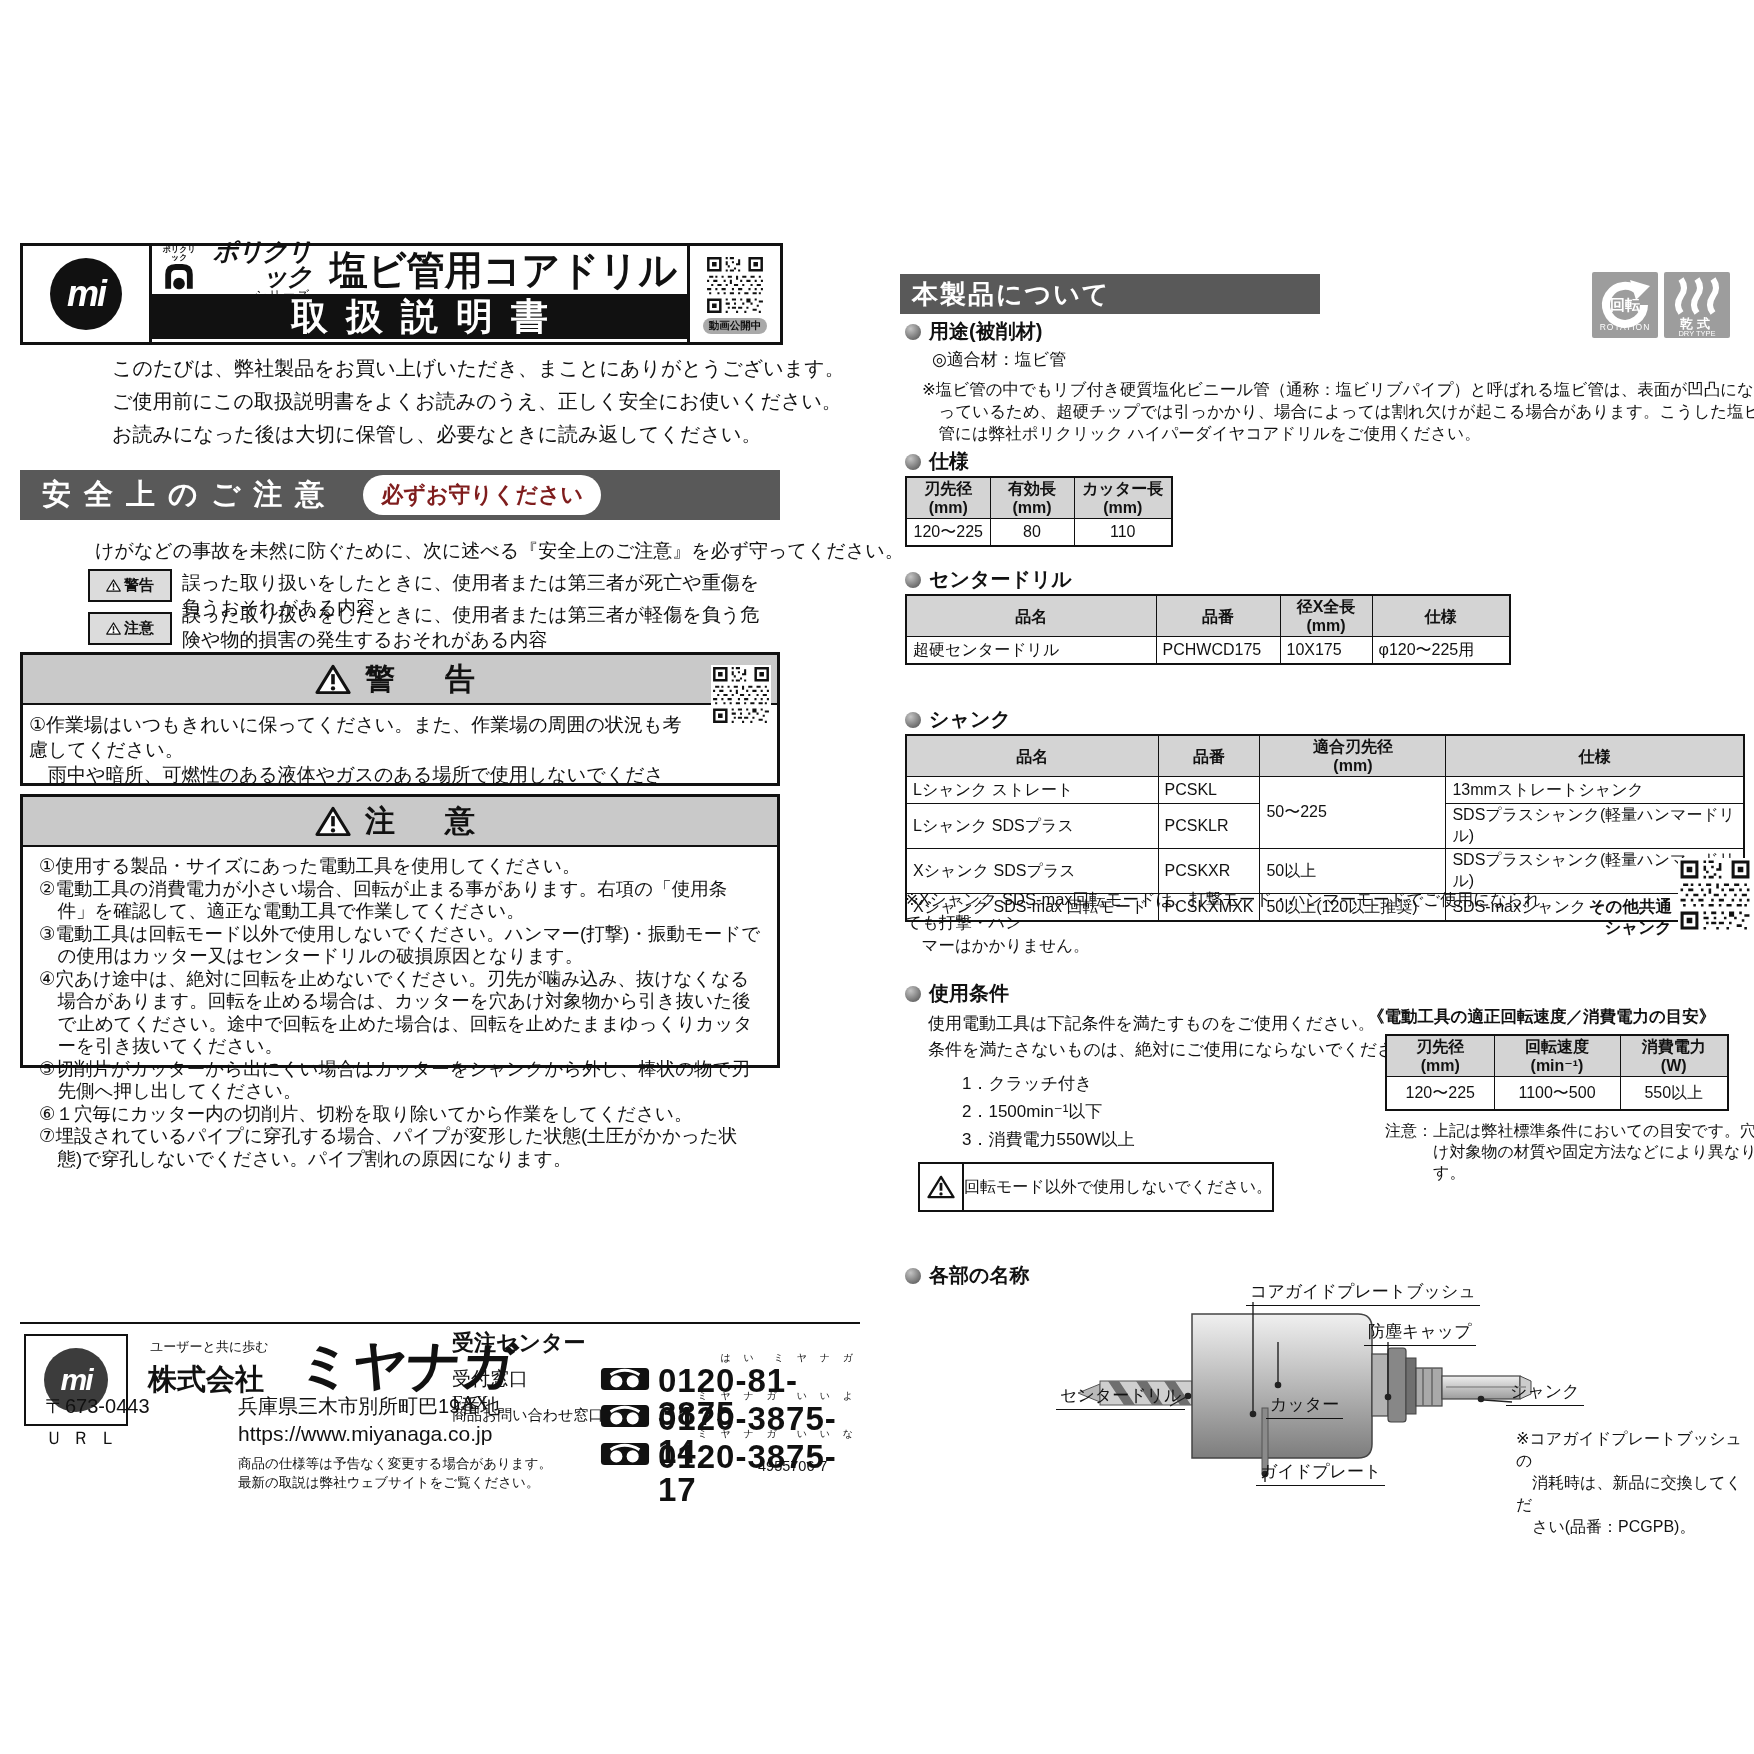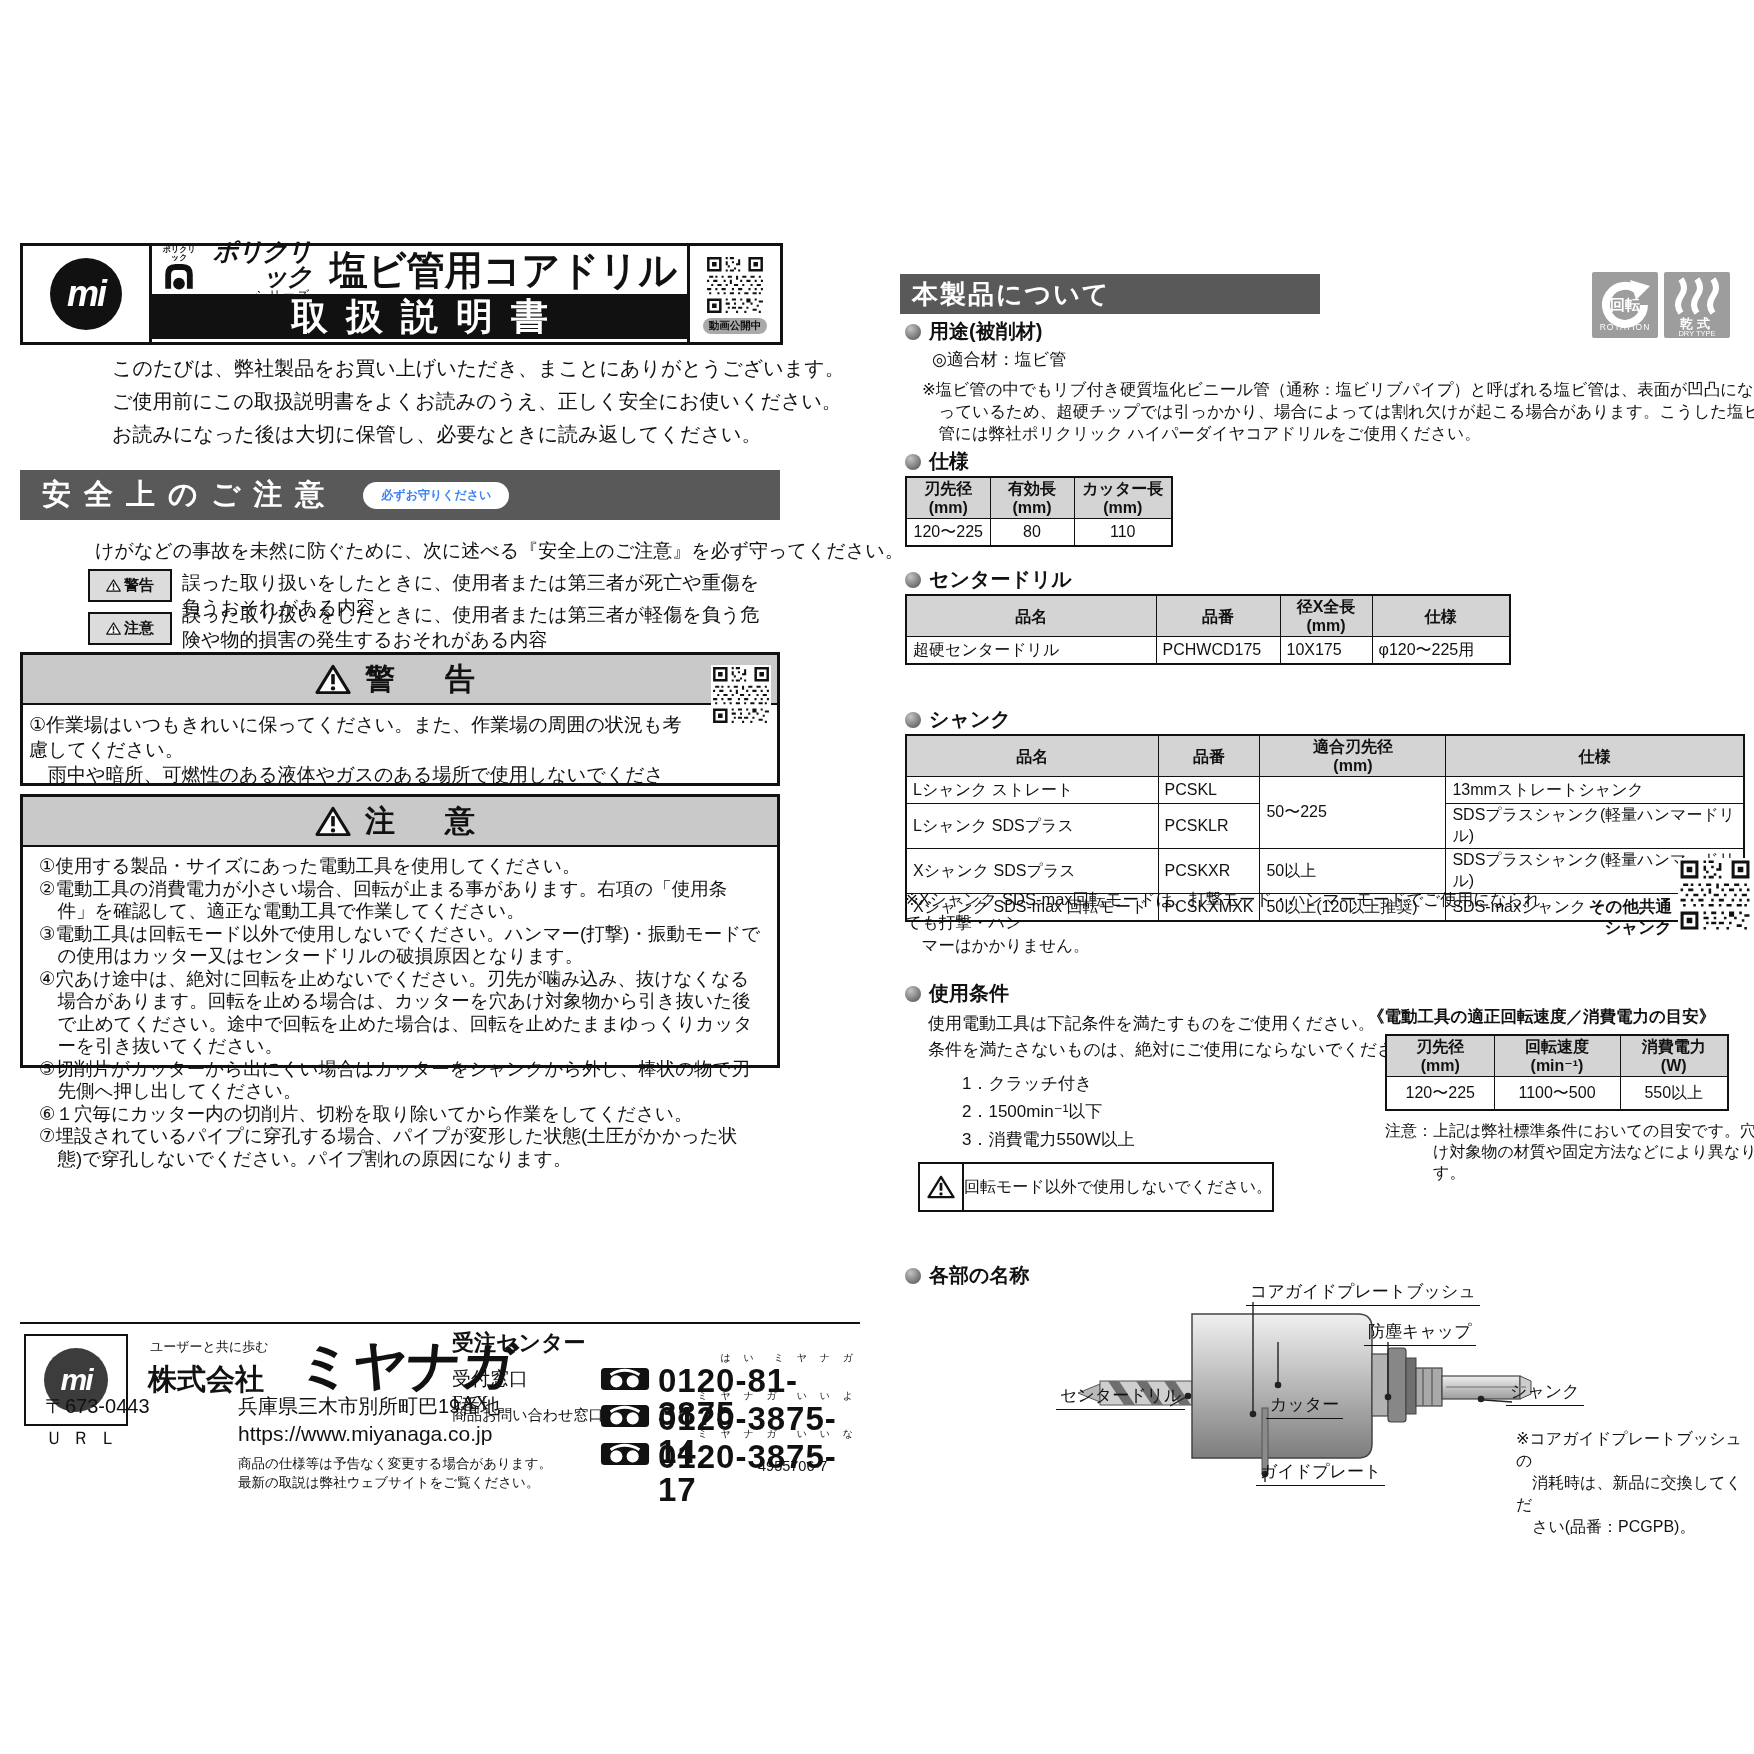--- a/index.html
+++ b/index.html
@@ -26,21 +26,21 @@
   .tb-bottom{height:45px;background:#111;color:#fff;display:flex;align-items:center;justify-content:center;
              font-size:37px;font-weight:900;letter-spacing:18px;padding-left:18px;}
   .tb-qr{width:90px;border-left:3px solid #111;display:flex;flex-direction:column;align-items:center;justify-content:center;gap:3px;}
   .pill{background:#a9a9a9;color:#111;font-size:10.5px;font-weight:bold;border-radius:9px;padding:1px 6px;}
 
   .intro{left:112px;top:352px;font-size:20px;line-height:33px;}
 
   
   .safety-bar{left:20px;top:470px;width:760px;height:50px;background:#595959;display:flex;align-items:center;}
   .safety-bar .t1{color:#fff;font-size:29px;font-weight:bold;letter-spacing:13px;margin-left:22px;white-space:nowrap;}
-  .safety-pill{background:#fff;color:#3b82f6;font-size:12px;font-weight:bold;border-radius:20px;padding:5px 18px;margin-left:26px;white-space:nowrap;}
+  .safety-pill{background:#fff;color:#7f1d1d;font-size:22px;font-weight:bold;border-radius:20px;padding:5px 18px;margin-left:26px;white-space:nowrap;}
   .lead{left:95px;top:538px;font-size:19px;}
   .chip{width:80px;height:29px;border:2px solid #111;background:#dcdcdc;display:flex;align-items:center;justify-content:center;gap:3px;
         font-size:15px;font-weight:bold;}
   .deftext{font-size:19px;line-height:25px;width:596px;}
 
   .wbox{left:20px;width:760px;border:3px solid #111;background:#fff;box-sizing:border-box;}
   .wbox-h{height:48px;background:#c9c9c9;border-bottom:2px solid #111;display:flex;align-items:center;justify-content:center;gap:14px;
           font-size:30px;font-weight:900;letter-spacing:10px;}
   .wbox-body{position:relative;padding:7px 6px;font-size:19px;line-height:25px;}
   .caution-body{padding:8px 16px;font-size:18.5px;line-height:22.5px;}

